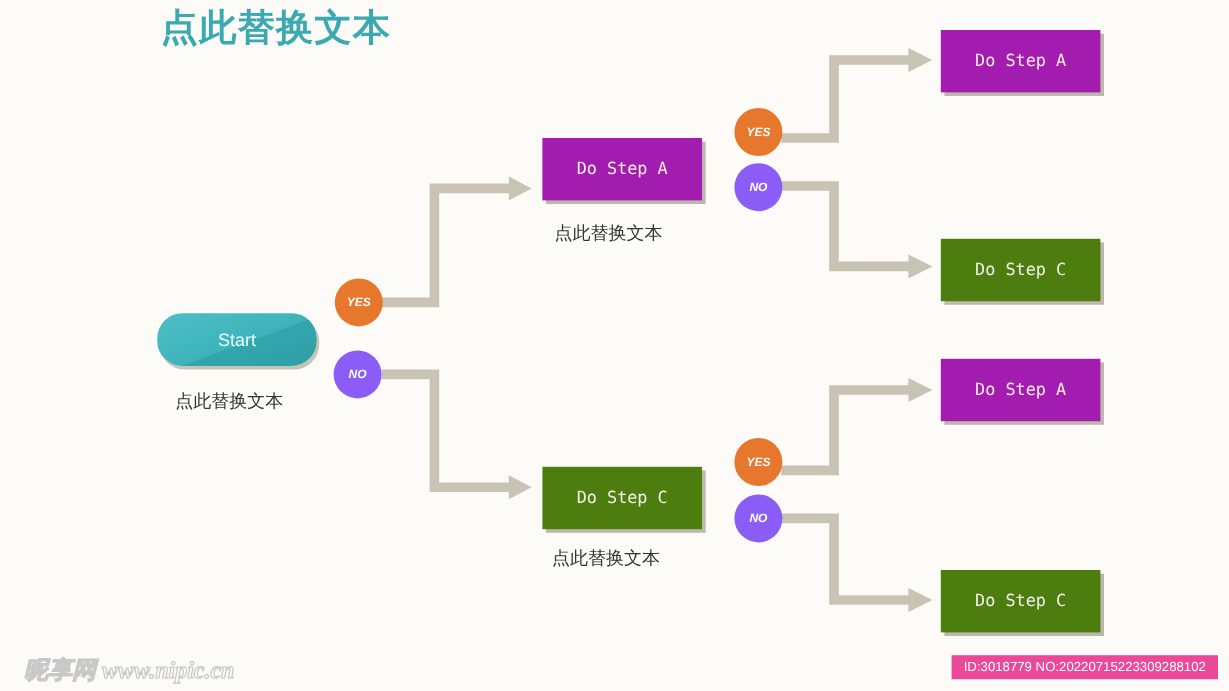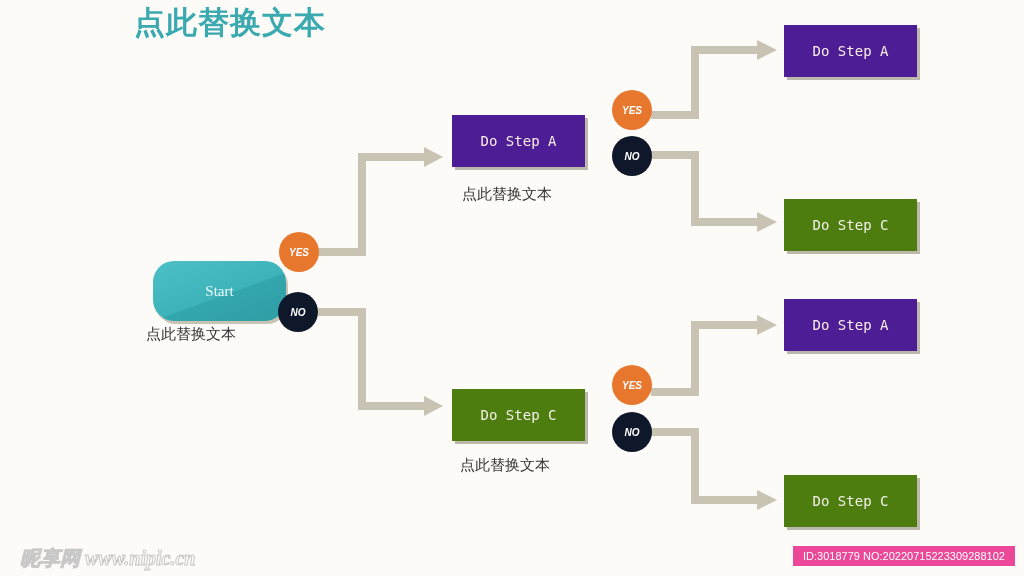--- a/index.html
+++ b/index.html
@@ -1,31 +1,31 @@
 <!DOCTYPE html>
 <html><head>
 <meta charset="utf-8">
 <style>
   html, body { margin:0; padding:0; }
   body { width:1024px; height:576px; background:#fdfbf8; position:relative; overflow:hidden; font-family:"DejaVu Sans", sans-serif; }
   .abs { position:absolute; }
   .title { left:134px; top:2px; font-size:31px; font-weight:bold; color:#3aa9b0; letter-spacing:1px; }
-  .start { left:153px; top:261px; width:133px; height:60px; border-radius:21px;
+  .start { left:131px; top:261px; width:133px; height:44px; border-radius:21px;
            background:linear-gradient(160deg,#4cc0c6 0%,#3db3b9 55%,#33a6ad 56%,#2f9ea5 100%);
-           box-shadow:2px 3px 0 #c9c3b3; color:#eafafa; font-family:Liberation Serif, serif; font-size:15px;
+           box-shadow:2px 3px 0 #c9c3b3; color:#eafafa; font-family:Liberation Sans, sans-serif; font-size:15px;
            display:flex; align-items:center; justify-content:center; }
   .label { font-size:15px; color:#333; }
   .box { width:133px; height:52px; display:flex; align-items:center; justify-content:center;
          font-family:"DejaVu Sans Mono", monospace; font-size:14px; color:#fbeee4; box-shadow:3px 3px 0 #bdb8ab; }
-  .box.orange { background:#4c1d95; }
+  .box.orange { background:#a21caf; }
   .box.gray { background:#4d7c0f; color:#f4f1ea; }
   .circle { width:40px; height:40px; border-radius:50%; display:flex; align-items:center; justify-content:center;
             font-size:10px; font-weight:bold; color:#fff; font-family:"Liberation Sans", sans-serif;font-style:italic; }
   .yes { background:#e8772e; }
-  .no { background:#0f172a; }
+  .no { background:#8b5cf6; }
   svg.connectors { position:absolute; left:0; top:0; }
   .watermark { left:20px; top:545px; font-size:20px; color:transparent; -webkit-text-stroke:1px #c8c8c8; font-weight:bold; font-style:italic; font-family:Liberation Serif, serif; }
   .idbar { left:793px; top:546px; width:222px; height:20px; background:#ec4899; color:#fff; font-size:11px;
            display:flex; align-items:center; justify-content:center; font-family:"Liberation Sans", sans-serif; }
 </style>
 </head>
 <body>
 
 <svg class="connectors" width="1024" height="576">
   <g fill="none" stroke="#c9c3b3" stroke-width="8" stroke-linejoin="miter">

